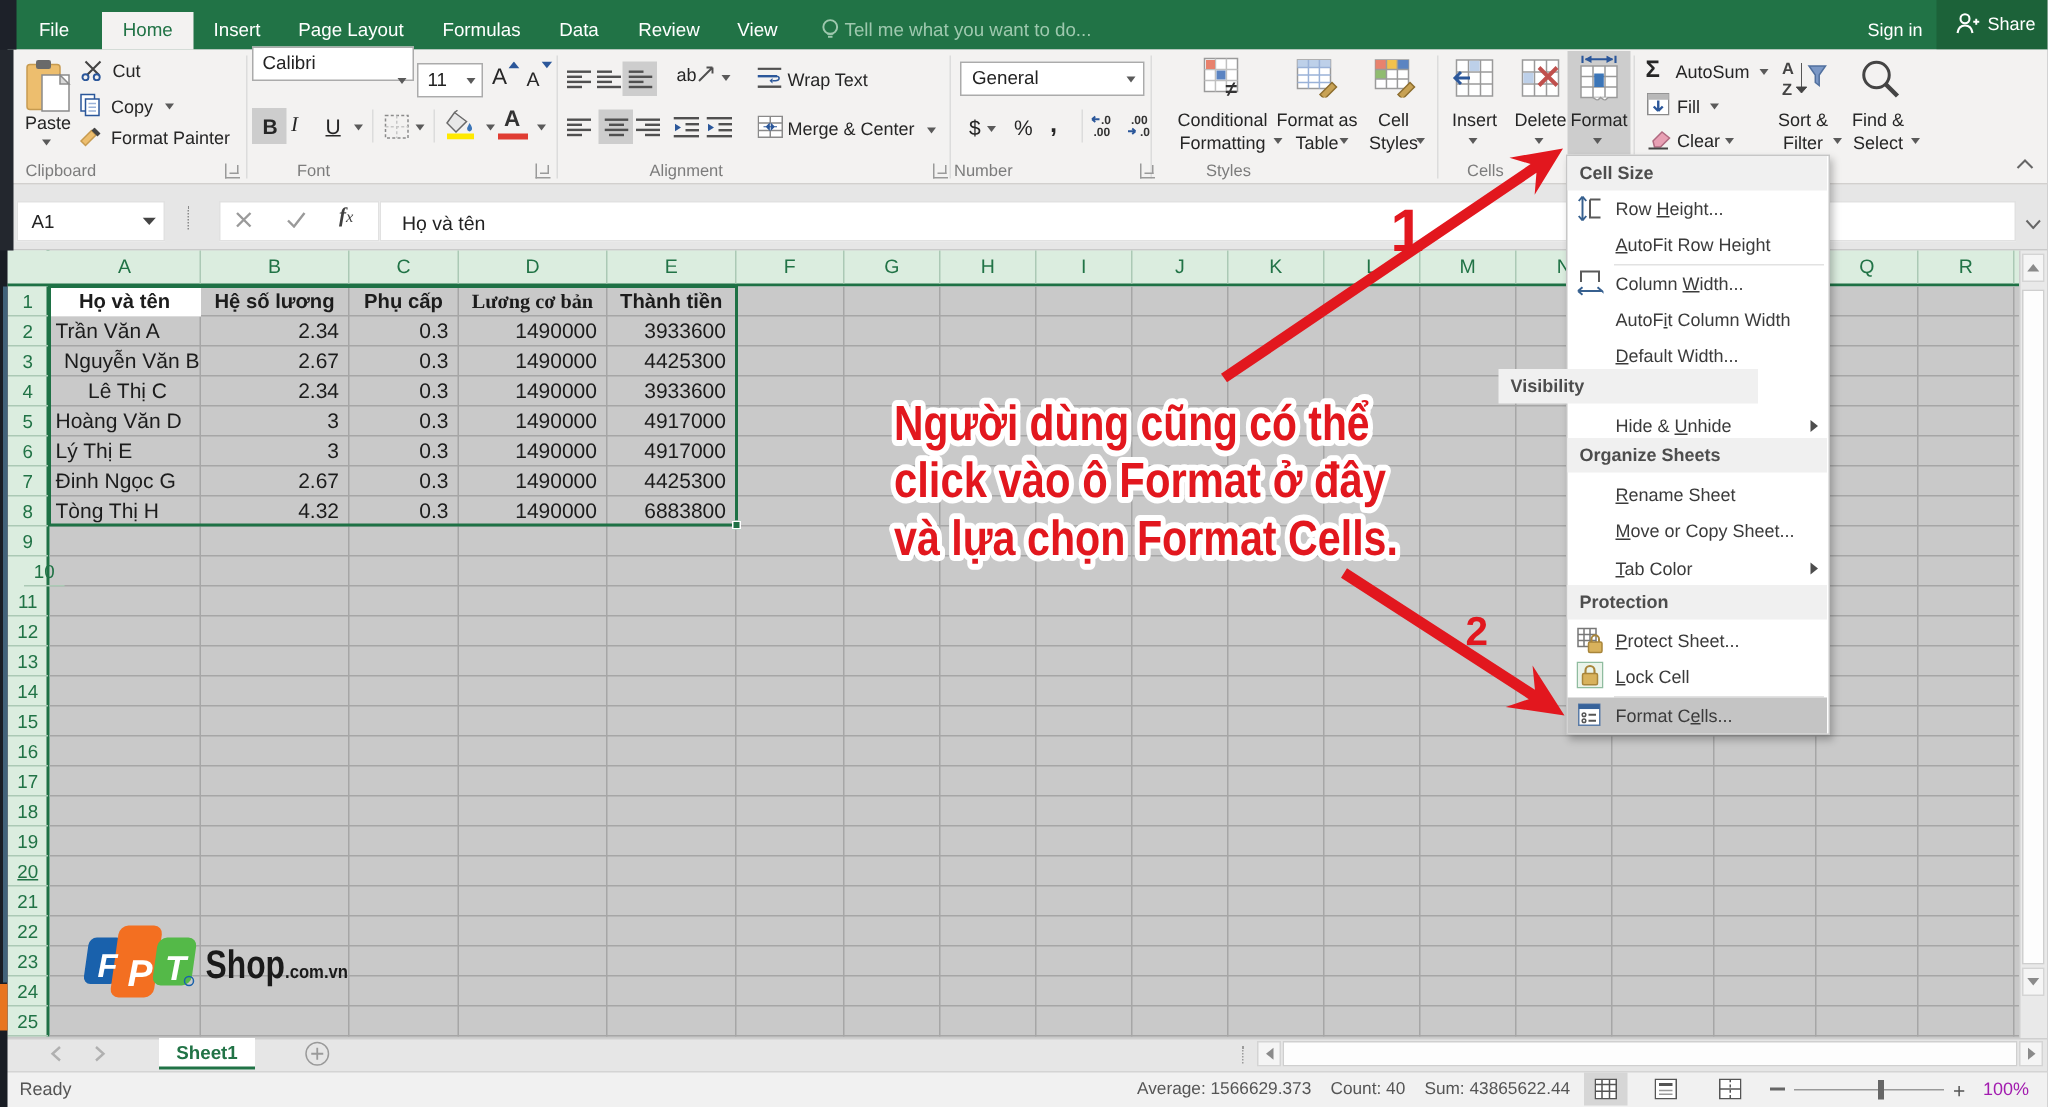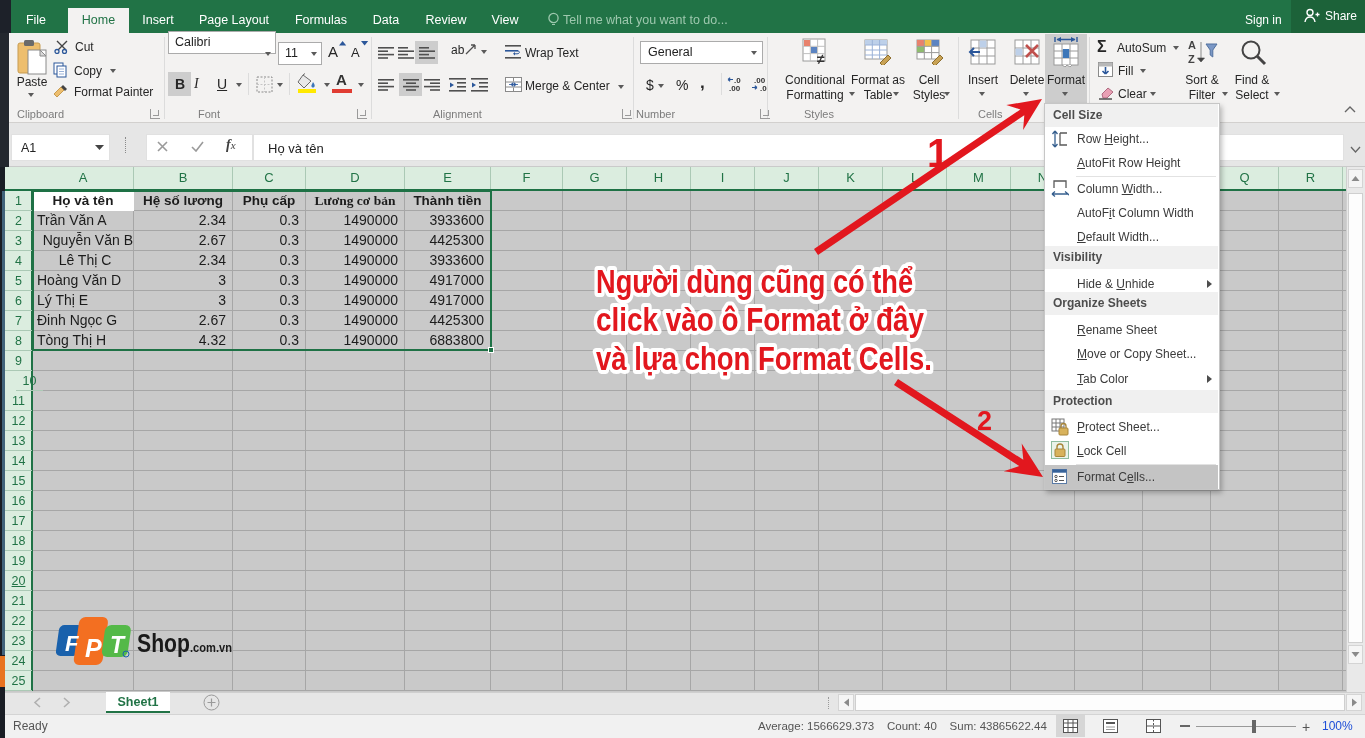--- a/index.html
+++ b/index.html
@@ -528,21 +528,21 @@
 <div class="abs msep" style="left:1076px;top:176px;z-index:62;"></div>
 <div class="abs mitem" style="left:1045px;top:177px;z-index:62;">
     <span class="t">Column <u>W</u>idth...</span>
   </div>
 <div class="abs mitem" style="left:1045px;top:201px;z-index:62;">
     <span class="t">AutoF<u>i</u>t Column Width</span>
   </div>
 <div class="abs mitem" style="left:1045px;top:225px;z-index:62;">
     <span class="t"><u>D</u>efault Width...</span>
   </div>
-<div class="abs mhead" style="left:1045px;top:246px;">Visibility</div>
+<div class="abs mhead" style="left:999px;top:246px;">Visibility</div>
 <div class="abs mitem" style="left:1045px;top:272px;z-index:62;">
     <span class="t">Hide &amp; <u>U</u>nhide</span>
   </div>
 <div class="subarr" style="left:1207px;top:280px;position:absolute;z-index:65;"></div>
 <div class="abs mhead" style="left:1045px;top:292px;">Organize Sheets</div>
 <div class="abs mitem" style="left:1045px;top:318px;z-index:62;">
     <span class="t"><u>R</u>ename Sheet</span>
   </div>
 <div class="abs mitem" style="left:1045px;top:342px;z-index:62;">
     <span class="t"><u>M</u>ove or Copy Sheet...</span>
@@ -635,12 +635,12 @@
   </svg>
 <svg class="abs" style="left:1146px;top:719px;z-index:6;" width="15" height="14" viewBox="0 0 15 14">
 <rect x="0.5" y="0.5" width="14" height="13" fill="#fff" stroke="#555"></rect>
     <path d="M7.5 0.5v13" stroke="#555" stroke-dasharray="2 1.5"></path>
     <path d="M0.5 7h14" stroke="#555"></path>
   </svg>
 <div class="abs" style="left:1180px;top:725px;width:10px;height:2px;background:#666;z-index:5;"></div>
 <div class="abs" style="left:1196px;top:726px;width:100px;height:1px;background:#999;z-index:5;"></div>
 <div class="abs" style="left:1252px;top:720px;width:4px;height:13px;background:#666;z-index:6;"></div>
 <div class="abs" style="left:1302px;top:719px;font-size:14px;color:#555;z-index:5;">+</div>
-<div class="abs" style="left:1322px;top:719px;font-size:12px;color:#1d4ed8;z-index:5;">100%</div>
+<div class="abs" style="left:1322px;top:719px;font-size:12px;color:#a21caf;z-index:5;">100%</div>
 </body></html>

